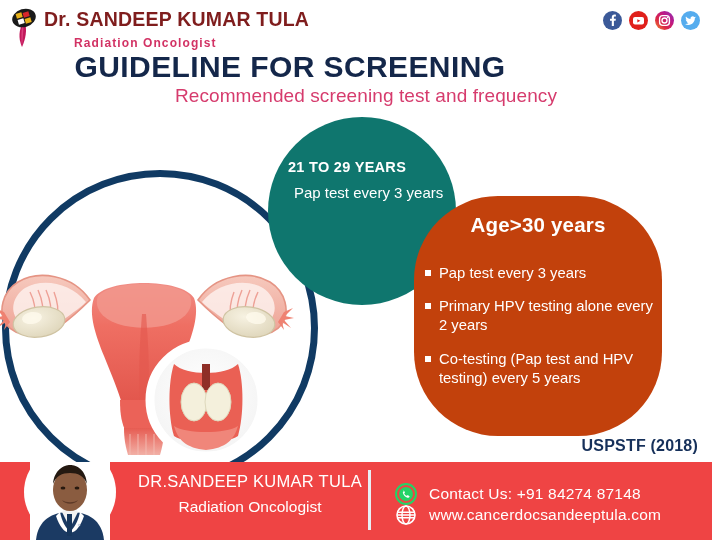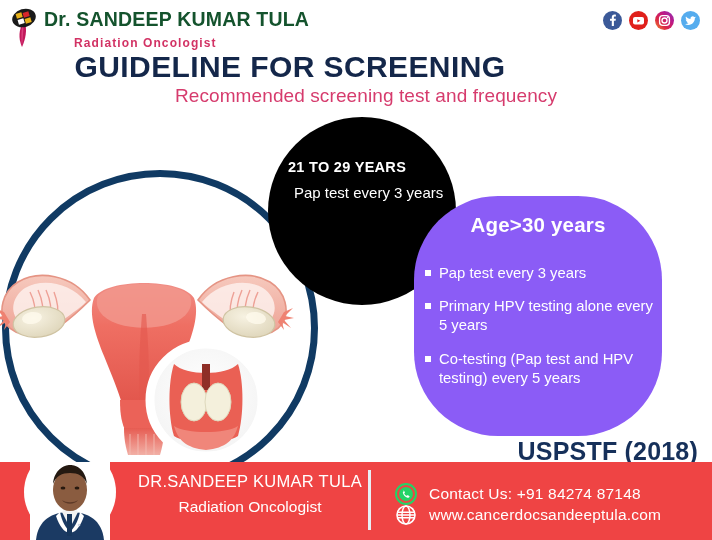--- a/index.html
+++ b/index.html
@@ -11,21 +11,21 @@
   #poster{
     position:relative;width:712px;height:540px;overflow:hidden;background:#ffffff;
   }
 
   
   #header{position:absolute;left:0;top:0;width:712px;height:52px;}
   #brand{position:absolute;left:10px;top:6px;display:flex;align-items:flex-start;}
   #logo-mark{position:relative;width:30px;height:42px;flex:0 0 30px;margin-right:4px;}
   #brand-text{display:flex;flex-direction:column;line-height:1;}
   #brand-name{
-    font-size:19.5px;font-weight:bold;color:#14532d;letter-spacing:.2px;
+    font-size:19.5px;font-weight:bold;color:#7f1d1d;letter-spacing:.2px;
     white-space:nowrap;margin-top:4px;
   }
   #brand-sub{
     font-size:12px;font-weight:bold;color:#d23264;letter-spacing:1.1px;
     margin-top:6px;margin-left:30px;white-space:nowrap;
   }
   #social{position:absolute;right:12px;top:11px;display:flex;gap:7px;}
   .soc{width:19px;height:19px;border-radius:50%;display:flex;align-items:center;justify-content:center;}
   .soc svg{display:block;}
 
@@ -42,35 +42,35 @@
   
   #ring{
     position:absolute;left:2px;top:170px;width:316px;height:316px;
     border:7px solid #103a63;border-radius:50%;background:#fff;box-sizing:border-box;
   }
   #anatomy{position:absolute;left:-6px;top:240px;width:300px;height:215px;}
 
   
   #circle-small{
     position:absolute;left:268px;top:117px;width:188px;height:188px;border-radius:50%;
-    background:#000000;
+    background:#0f766e;
   }
   #circle-small .hd{
     position:absolute;left:20px;top:42px;width:160px;
     font-size:14.5px;font-weight:bold;color:#ffffff;letter-spacing:.3px;
   }
   #circle-small .bd{
     position:absolute;left:26px;top:65px;width:150px;
     font-size:15px;color:#ffffff;line-height:1.45;
   }
 
   
   #panel-big{
     position:absolute;left:414px;top:196px;width:248px;height:240px;
-    background:#8b5cf6;border-radius:84px;
+    background:#c2410c;border-radius:84px;
   }
   #panel-big .hd{
     position:absolute;left:0;top:17px;width:248px;text-align:center;
     font-size:20.5px;font-weight:bold;color:#ffffff;letter-spacing:.2px;
   }
   #panel-big .sub{
     position:absolute;left:0;top:45px;width:248px;text-align:center;
     font-size:14px;font-weight:bold;color:#ffffff;
   }
   #panel-big ul{
@@ -80,21 +80,21 @@
     position:relative;padding-left:15px;margin-bottom:14px;
     font-size:14.8px;color:#ffffff;line-height:1.3;
   }
   #panel-big li::before{
     content:"";position:absolute;left:1px;top:6px;width:6px;height:6px;background:#ffffff;
   }
 
   
   #source{
     position:absolute;right:14px;top:437px;
-    font-size:25px;font-weight:bold;color:#16305a;letter-spacing:.2px;
+    font-size:16px;font-weight:bold;color:#16305a;letter-spacing:.2px;
   }
 
   
   #footer{
     position:absolute;left:0;top:462px;width:712px;height:78px;background:#ef4444;overflow:hidden;
   }
   #footer-notch{
     position:absolute;left:24px;top:-16px;width:92px;height:92px;border-radius:50%;
     background:#ffffff;
   }
@@ -254,21 +254,21 @@
 
   <div id="circle-small">
     <div class="hd">21 TO 29 YEARS</div>
     <div class="bd">Pap test every 3 years</div>
   </div>
 
   <div id="panel-big">
     <div class="hd">Age&gt;30 years</div>
     <ul>
       <li>Pap test every 3 years</li>
-      <li>Primary  HPV testing alone every 5    years</li>
+      <li>Primary  HPV testing alone every 2    years</li>
       <li>Co-testing  (Pap test and HPV testing) every 5 years</li>
     </ul>
   </div>
 
   <div id="source">USPSTF (2018)</div>
 
   <div id="footer">
     <div id="footer-notch"></div>
     <div id="doc-photo">
       <svg width="80" height="86" viewBox="0 0 80 86">

